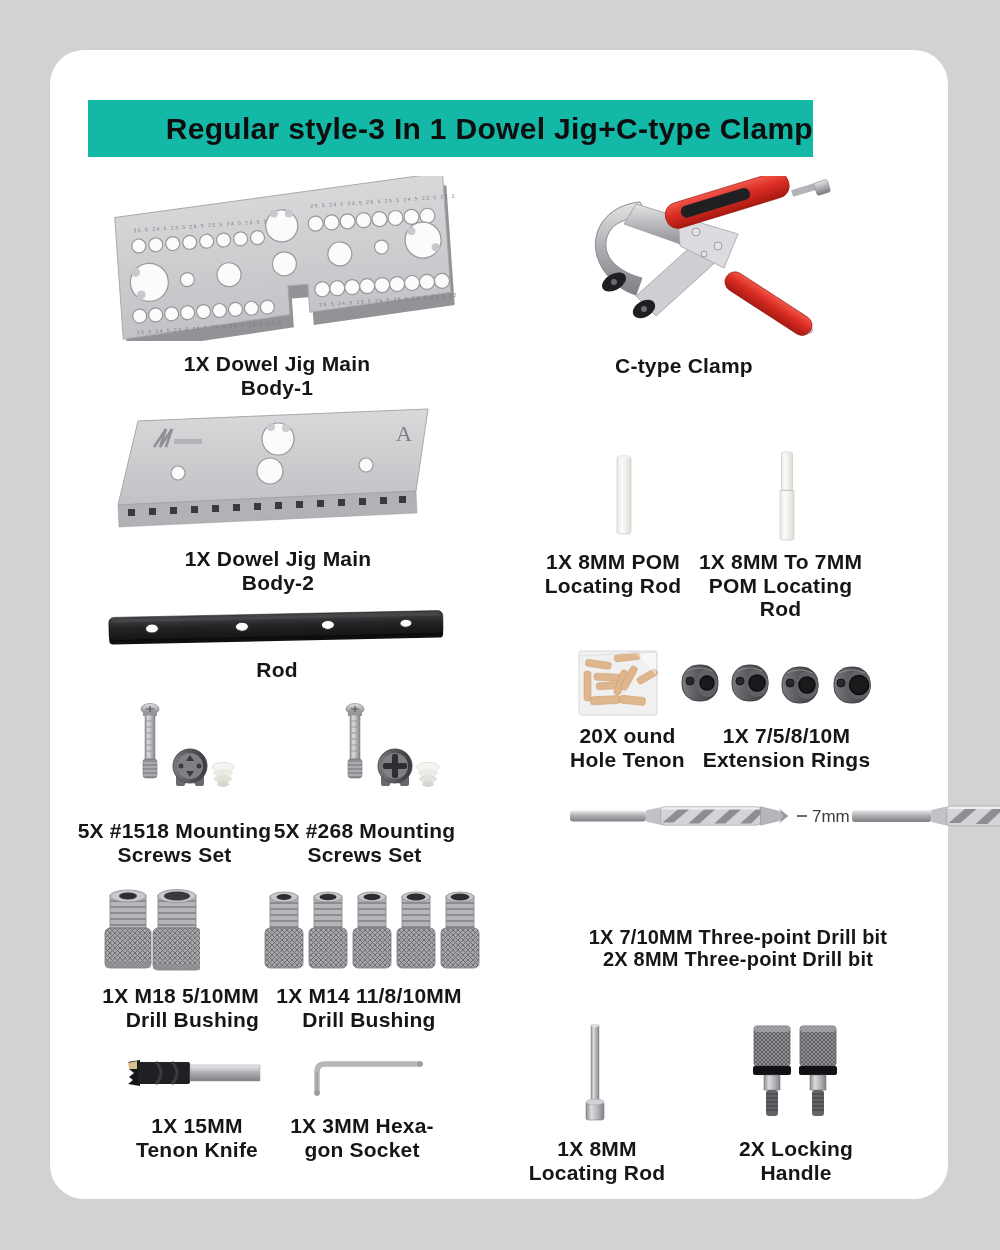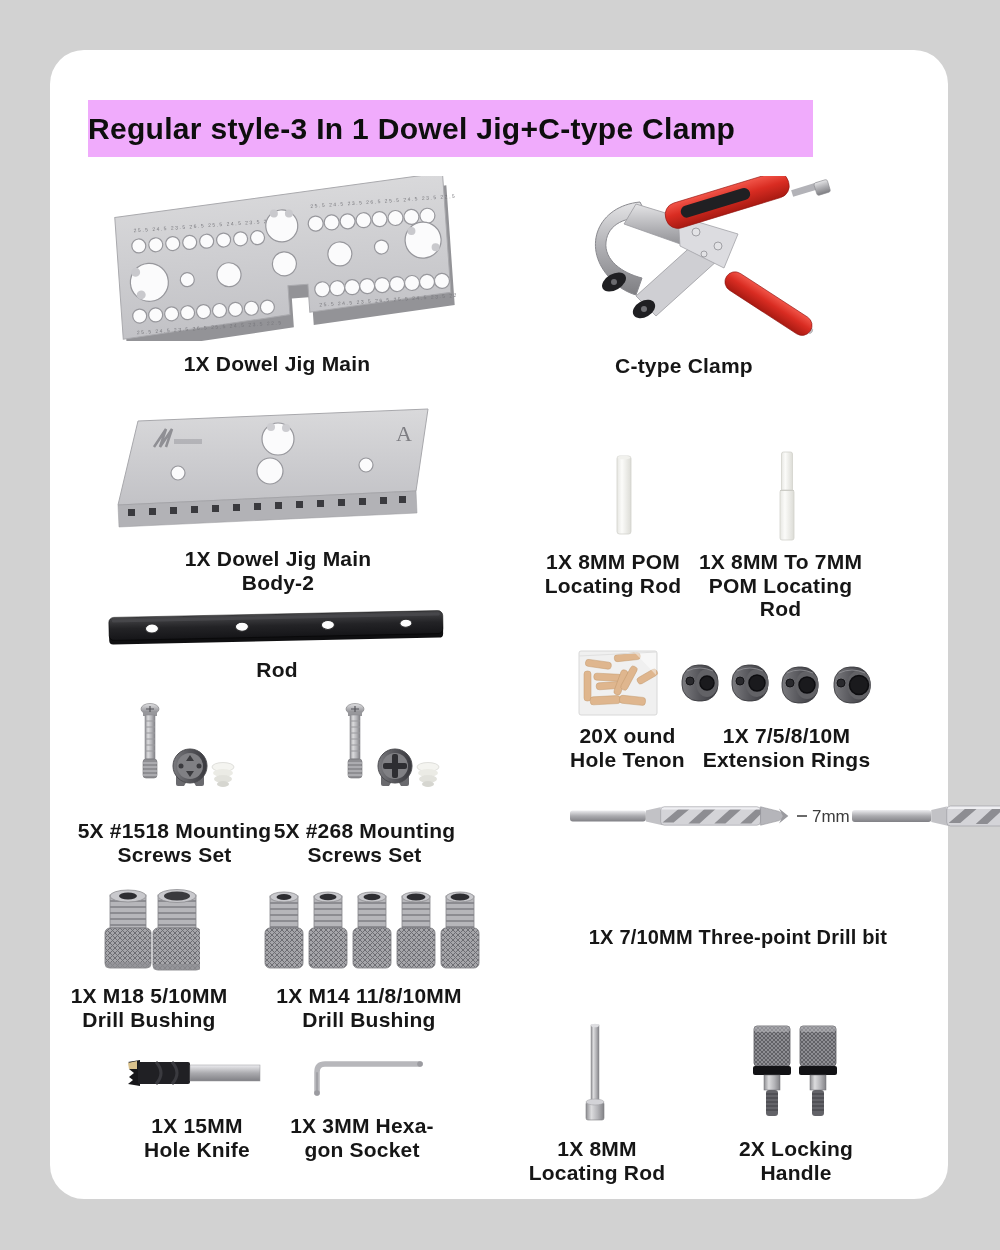--- a/index.html
+++ b/index.html
@@ -9,21 +9,21 @@
     font-family:"Liberation Sans", sans-serif;
     position:relative;
     overflow:hidden;
   }
   .card {
     position:absolute; left:50px; top:50px; width:898px; height:1149px;
     background:#ffffff; border-radius:34px;
   }
   .banner {
     position:absolute; left:88px; top:100px; width:725px; height:57px;
-    background:#f0abfc; display:flex; align-items:center; justify-content:flex-start;
+    background:#14b8a6; display:flex; align-items:center; justify-content:flex-end;
   }
   .banner span {
     font-size:30px; font-weight:700; color:#0e0e0e; letter-spacing:0.3px;
   }
   .item { position:absolute; line-height:0; }
   .caption {
     position:absolute; text-align:center; font-weight:700; font-size:21px;
     line-height:1.12; color:#161616; letter-spacing:0.2px;
   }
   .caption span { display:block; }
@@ -158,20 +158,21 @@
         <circle cx="27" cy="86" r="4.5"></circle>
           <circle cx="31" cy="109" r="4.5"></circle>
         <circle cx="305" cy="64" r="4"></circle>
           <circle cx="328" cy="82" r="4"></circle>
       </g>
     </g>
   </svg>
 </div>
 <div class="caption" style="left:117px; top:352px; width:320px;">
   <span>1X Dowel Jig Main</span>
+  <span>Body-1</span>
 </div>
 
 <div class="item" style="left:578px; top:176px;">
   <svg width="262" height="172" viewBox="0 0 262 172">
     <rect x="172" y="112" width="76" height="6" rx="3" transform="rotate(33 172 112)" fill="#c9c9cd" stroke="#97979b" stroke-width="0.5"></rect>
     <rect x="154" y="92" width="100" height="20" rx="10" transform="rotate(33 154 92)" fill="url(#gRed)" stroke="#8e1410" stroke-width="0.6"></rect>
     <path d="M62,26 C20,30 4,70 30,100 C38,110 48,116 58,119 L64,102 C44,97 26,84 28,66 C30,48 48,40 70,42 Z" fill="url(#gMetalH)" stroke="#8a8a8f" stroke-width="1"></path>
     <polygon points="58,28 150,56 136,80 46,48" fill="url(#gMetalH)" stroke="#9a9a9f" stroke-width="0.8"></polygon>
     <polygon points="118,66 140,84 78,140 58,120" fill="#cfcfd3" stroke="#9a9a9f" stroke-width="0.8"></polygon>
     <polygon points="100,40 160,58 146,92 102,70" fill="#dcdce0" stroke="#a2a2a7" stroke-width="0.8"></polygon>
@@ -443,41 +444,42 @@
       <rect x="98" y="3" width="108" height="20" rx="4" fill="none" stroke="#97979c" stroke-width="0.6"></rect>
       <polygon points="206,3 226,8 232,13 226,18 206,23" fill="#b5b5ba" stroke="#8d8d92" stroke-width="0.6"></polygon>
       <polygon points="226,5 236,13 226,21 230,13" fill="#9a9a9f"></polygon>
     </svg>
     <div class="dash"></div>
     <span class="bit-label">10mm</span>
   </div>
 </div>
 <div class="caption small" style="left:557px; top:926px; width:362px;">
   <span>1X 7/10MM Three-point Drill bit</span>
+  <span>2X 8MM Three-point Drill bit</span>
 </div>
 
 <div class="item" style="left:100px; top:888px;">
   <svg width="100" height="88" viewBox="0 0 100 88">
     <g>
       <rect x="10" y="7" width="36" height="33" fill="url(#pThread)" stroke="#85858a" stroke-width="0.8"></rect>
       <ellipse cx="28" cy="8" rx="18" ry="6" fill="#c9c9cd" stroke="#8e8e92" stroke-width="0.8"></ellipse>
       <ellipse cx="28" cy="8" rx="9" ry="3.5" fill="#2e2e32"></ellipse>
       <rect x="5" y="40" width="46" height="40" rx="5" fill="url(#pKnurl)" stroke="#7a7a7e" stroke-width="0.8"></rect>
       <rect x="5" y="74" width="46" height="6" rx="3" fill="#8e8e93" opacity="0.7"></rect>
     </g>
     <g transform="translate(50,0)">
       <rect x="8" y="7" width="38" height="33" fill="url(#pThread)" stroke="#85858a" stroke-width="0.8"></rect>
       <ellipse cx="27" cy="8" rx="19" ry="6.5" fill="#c9c9cd" stroke="#8e8e92" stroke-width="0.8"></ellipse>
       <ellipse cx="27" cy="8" rx="13" ry="4.5" fill="#3a3a3e"></ellipse>
       <rect x="3" y="40" width="48" height="42" rx="5" fill="url(#pKnurl)" stroke="#7a7a7e" stroke-width="0.8"></rect>
       <rect x="3" y="76" width="48" height="6" rx="3" fill="#8e8e93" opacity="0.7"></rect>
     </g>
   </svg>
 </div>
-<div class="caption" style="left:39px; top:984px; width:220px;">
+<div class="caption" style="left:39px; top:984px; width:220px;text-align:right;">
   <span>1X M18 5/10MM</span>
   <span>Drill Bushing</span>
 </div>
 
 <div class="item" style="left:262px; top:890px;">
   <svg width="220" height="85" viewBox="0 0 220 85">
     <g transform="translate(0,0)">
       <rect x="8" y="6" width="28" height="32" fill="url(#pThread)" stroke="#85858a" stroke-width="0.8"></rect>
       <ellipse cx="22" cy="7" rx="14" ry="5" fill="#c9c9cd" stroke="#8e8e92" stroke-width="0.8"></ellipse>
       <ellipse cx="22" cy="7" rx="7.5" ry="3" fill="#2e2e32"></ellipse>
@@ -519,21 +521,21 @@
     <polygon points="2,4 14,2 14,28 2,26 7,22 3,19 8,15 3,11 8,8" fill="#17171a"></polygon>
     <polygon points="2,5 11,3 11,11 3,11" fill="#d9c18c"></polygon>
     <rect x="12" y="4" width="52" height="22" rx="2" fill="#202024"></rect>
     <path d="M30,4 q10,11 0,22" stroke="#3a3a3f" stroke-width="3" fill="none"></path>
     <path d="M46,4 q10,11 0,22" stroke="#3a3a3f" stroke-width="3" fill="none"></path>
     <rect x="64" y="7" width="70" height="16" fill="url(#gBit)" stroke="#96969a" stroke-width="0.5"></rect>
   </svg>
 </div>
 <div class="caption" style="left:97px; top:1114px; width:200px;">
   <span>1X 15MM</span>
-  <span>Hole Knife</span>
+  <span>Tenon Knife</span>
 </div>
 
 <div class="item" style="left:308px; top:1056px;">
   <svg width="118" height="40" viewBox="0 0 118 40">
     <path d="M9,37 L9,16 Q9,8 17,8 L112,8" fill="none" stroke="#b7b7bb" stroke-width="5.5" stroke-linecap="round"></path>
     <path d="M9,37 L9,17" fill="none" stroke="#94949a" stroke-width="2" stroke-linecap="round" opacity="0.6"></path>
     <circle cx="112" cy="8" r="2.8" fill="#9b9ba0"></circle>
     <circle cx="9" cy="37" r="2.8" fill="#9b9ba0"></circle>
   </svg>
 </div>

